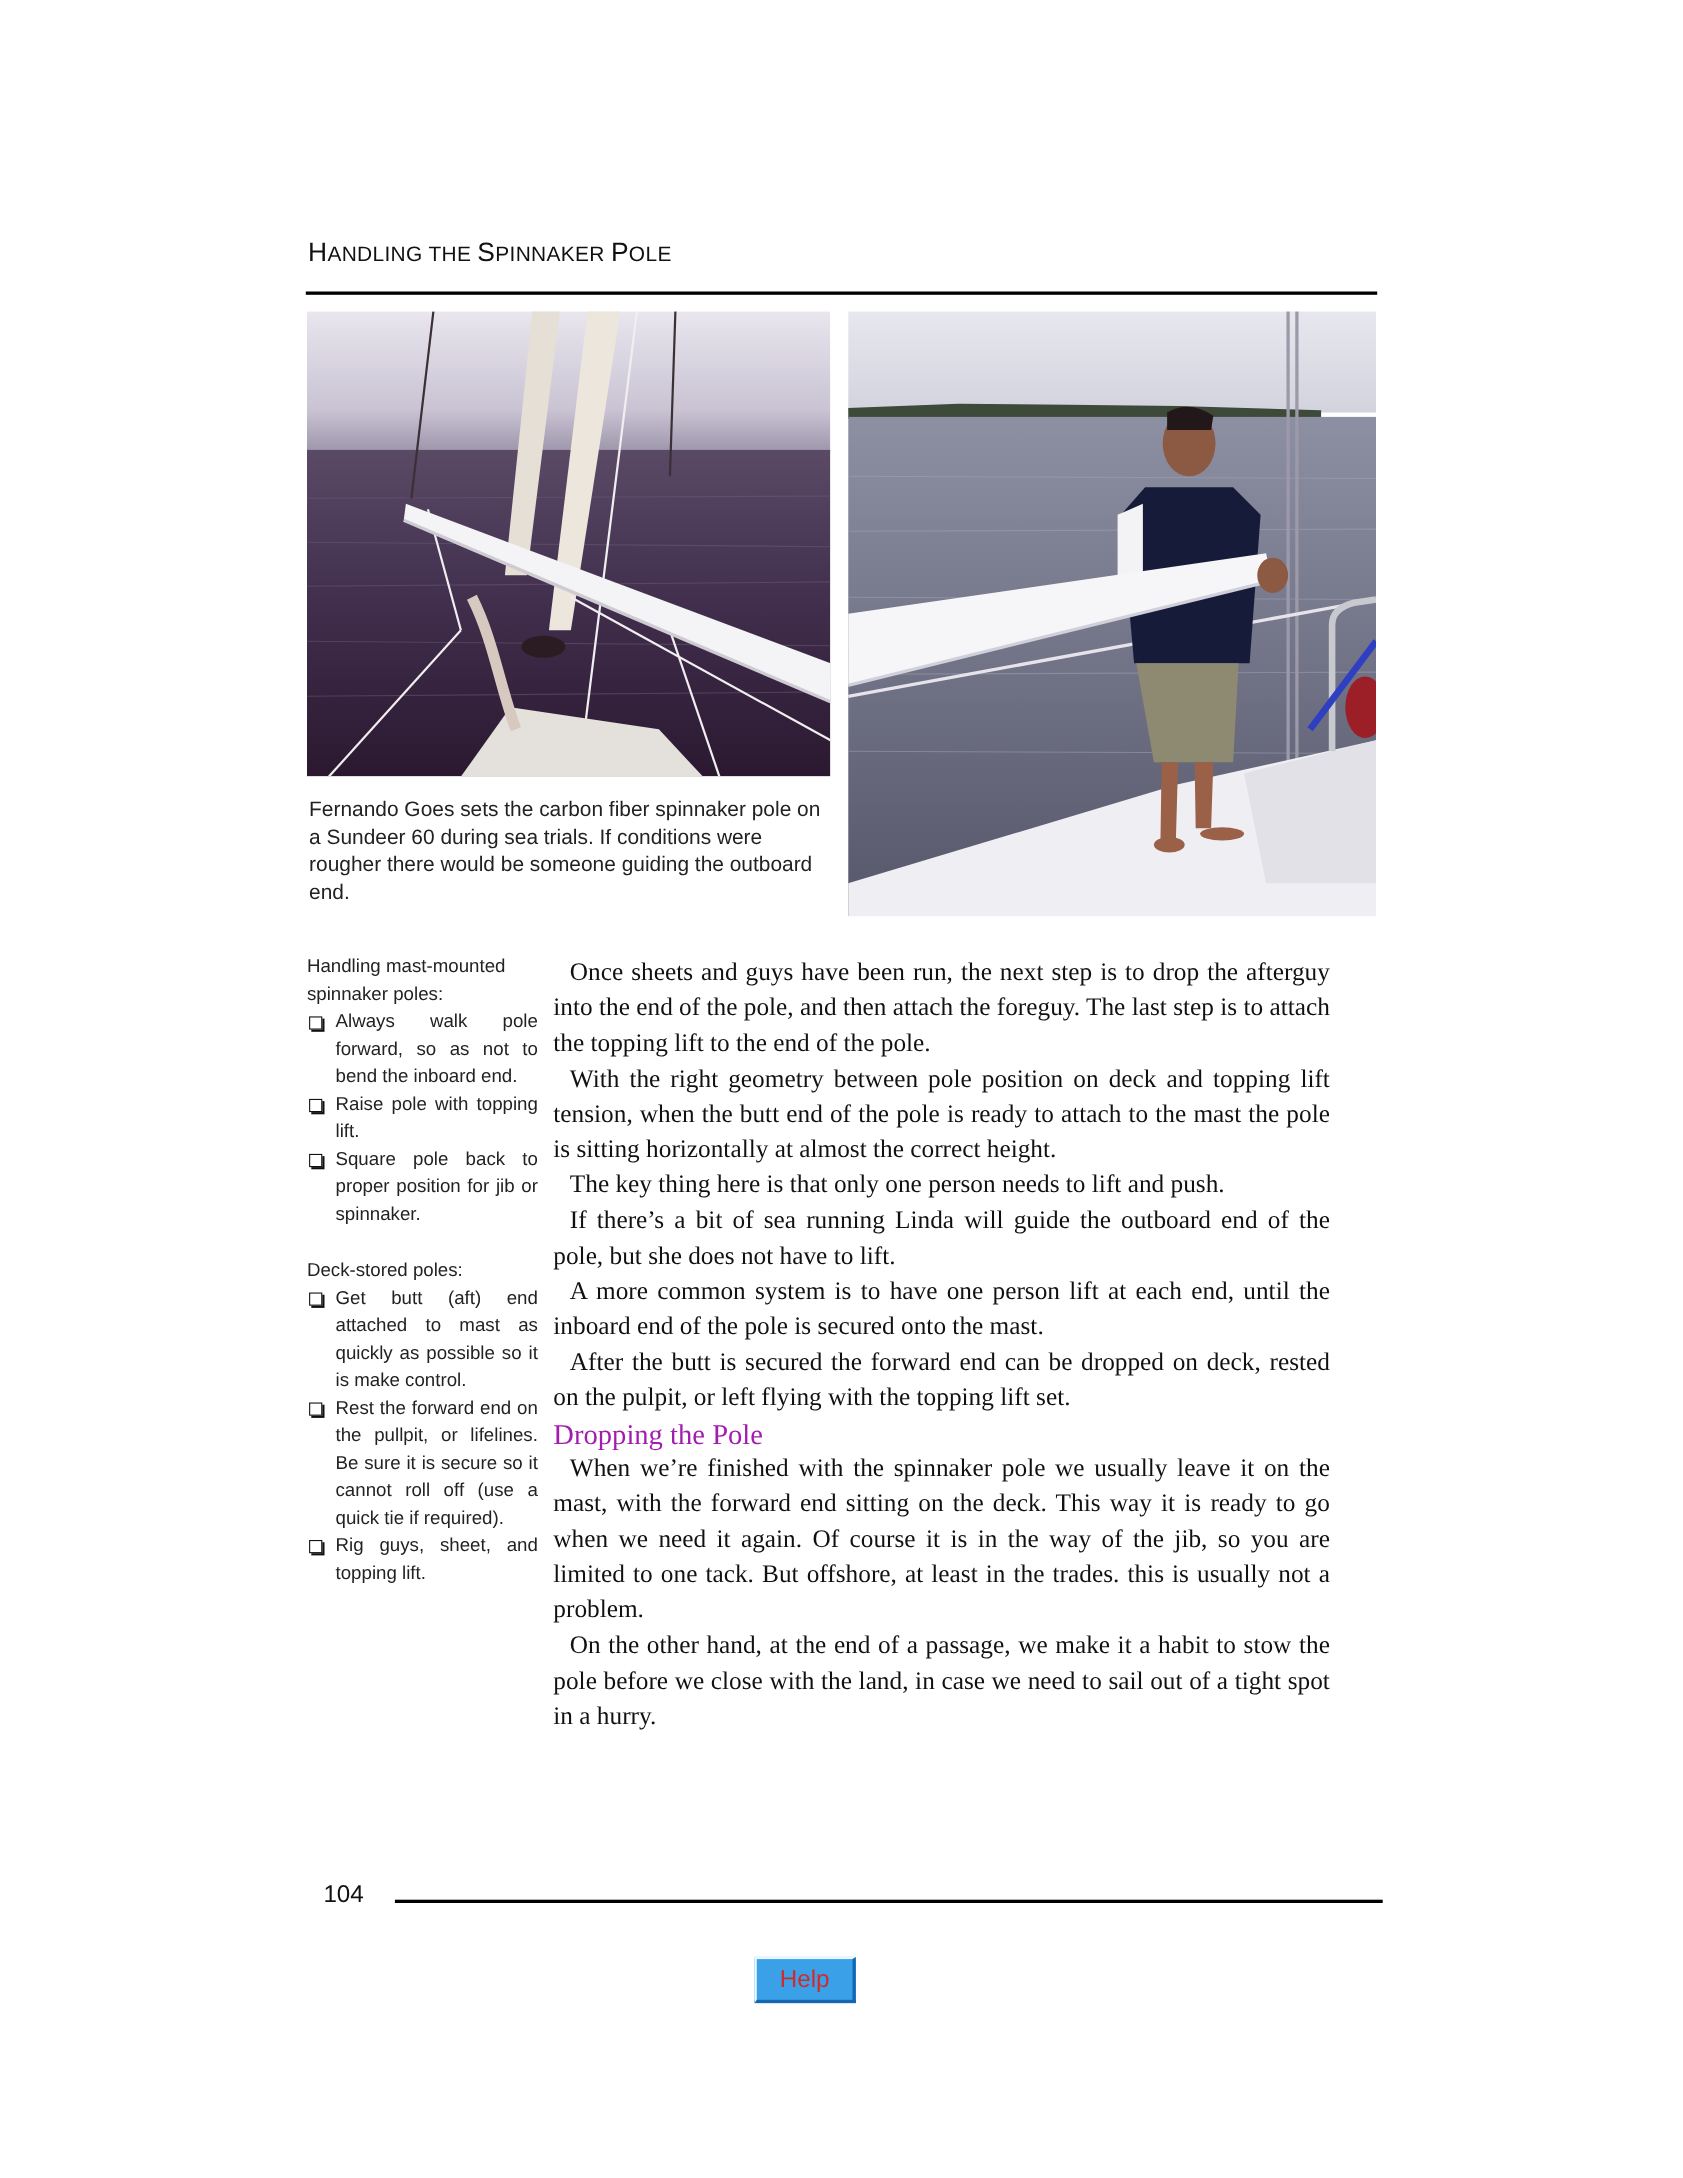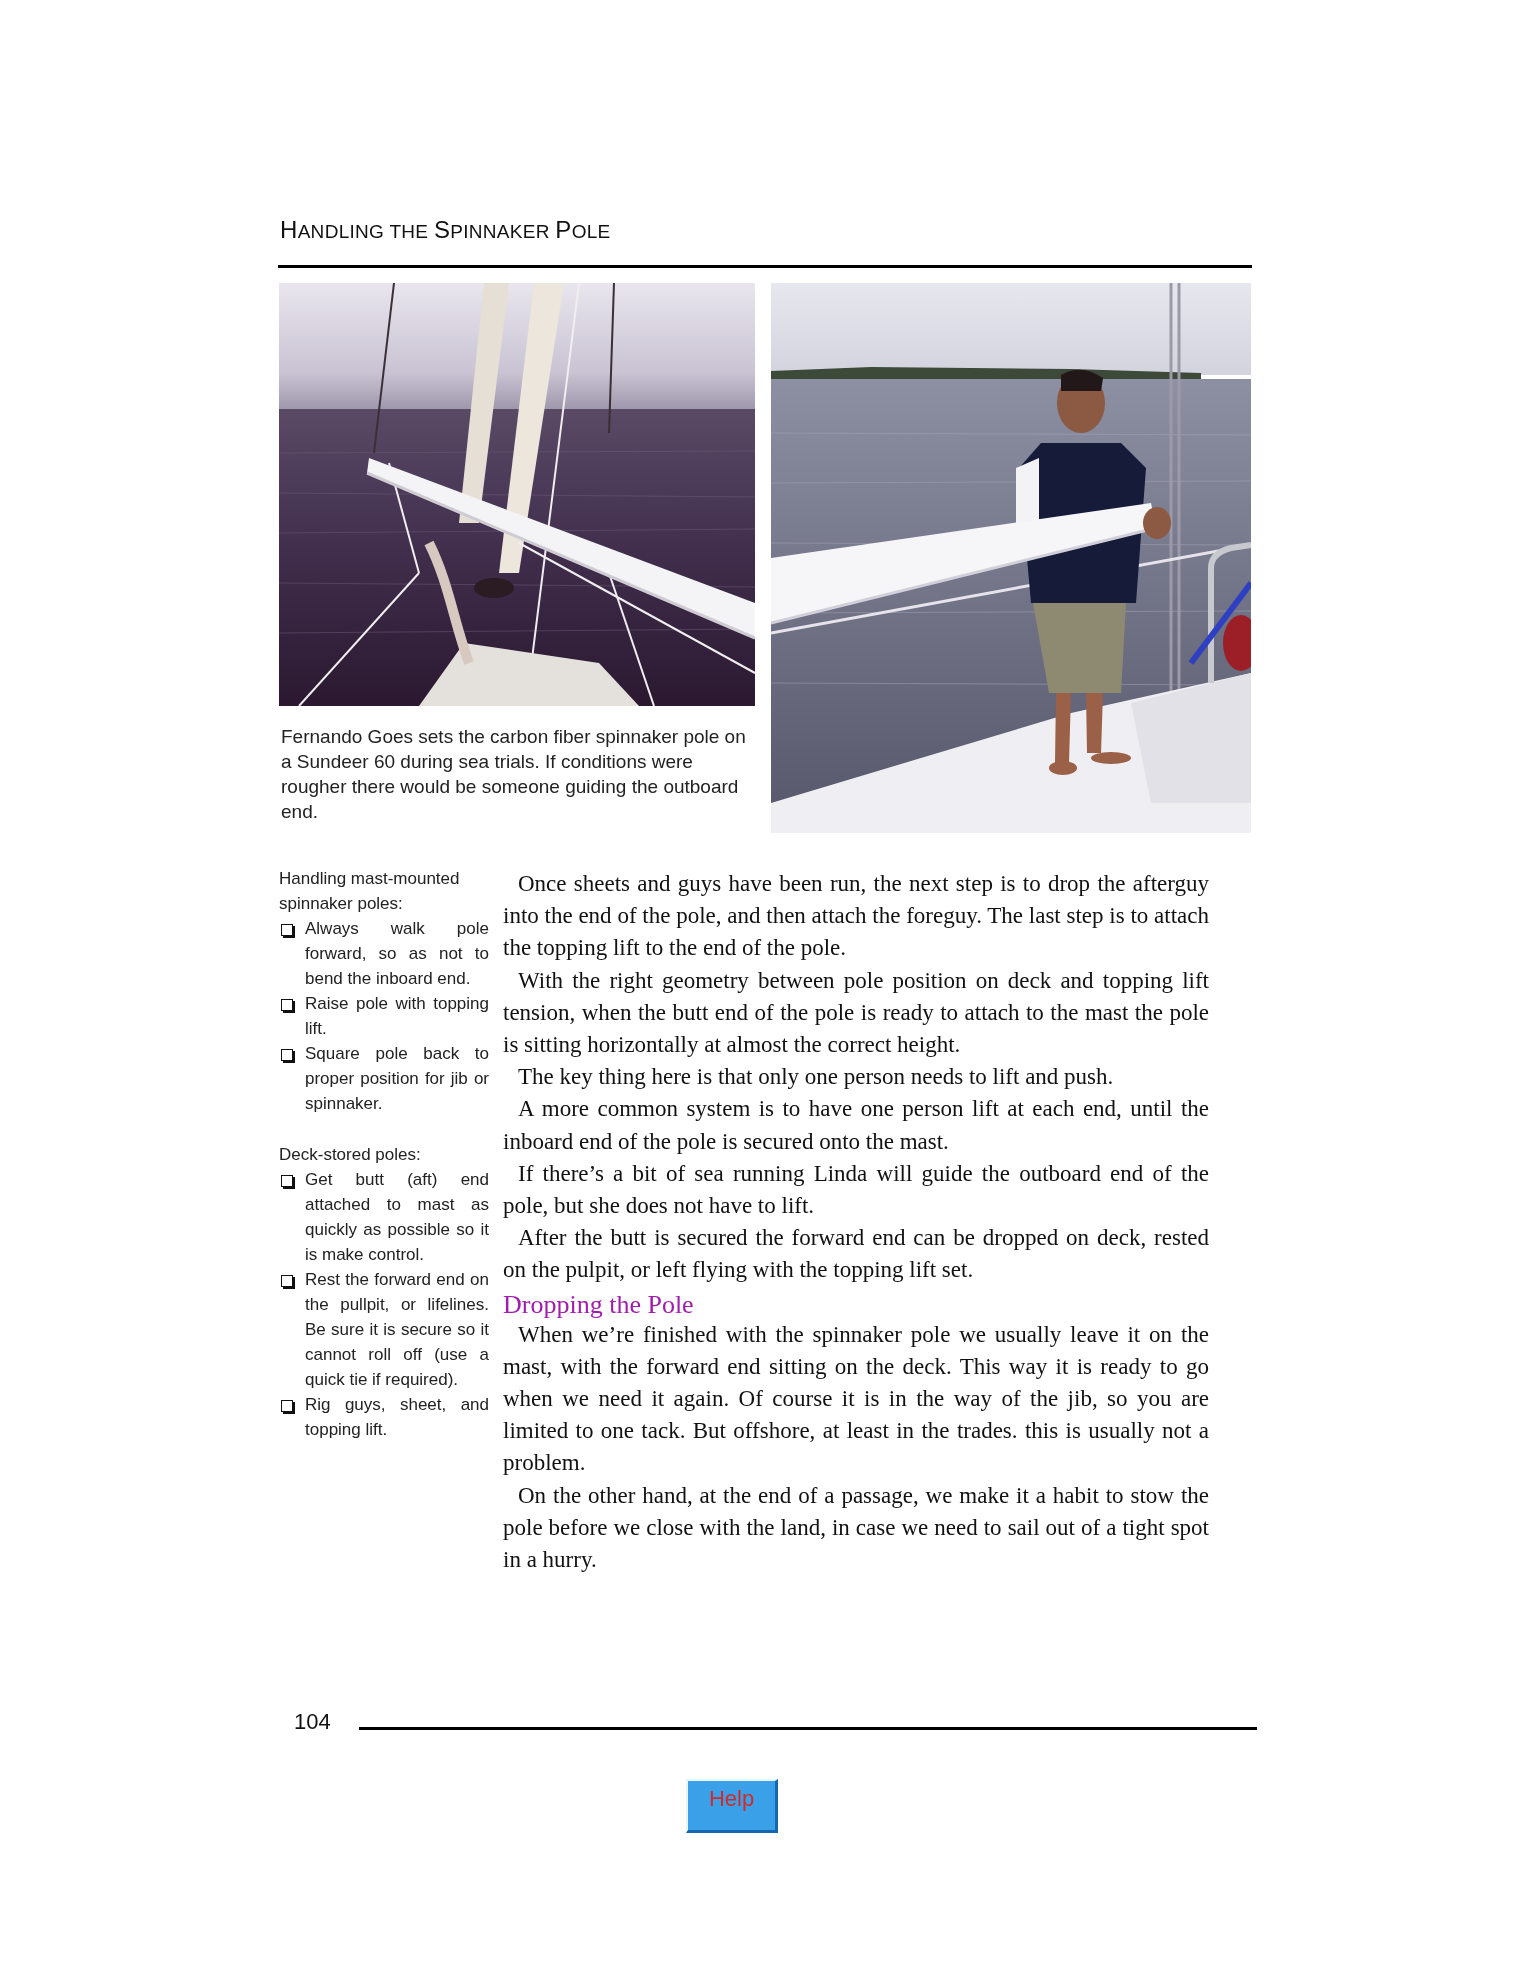--- a/index.html
+++ b/index.html
@@ -23,21 +23,21 @@
   .sidebar .box { position:absolute; left:2px; top:8px; width:10px; height:10px; border:1px solid #111; box-shadow:2px 2px 0 #111; background:#fff; }
   .sidebar .group2 { margin-top:26px; }
 
   .main { position:absolute; left:503px; top:868px; width:706px; font-family:"Liberation Serif", serif; font-size:23px; line-height:32.2px; color:#111; }
   .main p { margin:0; text-indent:15px; text-align:justify; }
   .main h2 { margin:2px 0 -2px 0; font-family:"Liberation Serif", serif; font-weight:normal; font-size:26px; line-height:32px; color:#a21caf; }
 
   .footer-num { position:absolute; left:294px; top:1709px; font-family:"Liberation Sans", sans-serif; font-size:22px; color:#111; }
   .rule-bottom { position:absolute; left:359px; top:1727px; width:898px; height:3px; background:#000; }
 
-  .help-btn { position:absolute; left:686px; top:1779px; width:92px; height:54px; box-sizing:border-box; background:#3aa0e8; border-top:2px solid #e8f6ff; border-left:2px solid #e8f6ff; border-right:3px solid #1467b0; border-bottom:3px solid #1467b0; font-family:"Liberation Sans", sans-serif; font-size:22px; color:#d22a2a; text-align:center; line-height:36px; cursor:pointer; }
+  .help-btn { position:absolute; left:686px; top:1779px; width:92px; height:42px; box-sizing:border-box; background:#3aa0e8; border-top:2px solid #e8f6ff; border-left:2px solid #e8f6ff; border-right:3px solid #1467b0; border-bottom:3px solid #1467b0; font-family:"Liberation Sans", sans-serif; font-size:22px; color:#d22a2a; text-align:center; line-height:36px; cursor:pointer; }
 </style>
 </head>
 <body>
 
 <div class="page-header">
   <span>H</span><span class="sc">ANDLING THE </span><span>S</span><span class="sc">PINNAKER </span><span>P</span><span class="sc">OLE</span>
 </div>
 <div class="rule-top"></div>
 
 <div class="photo" id="photo-left">
@@ -154,22 +154,22 @@
     <li><span class="box"></span><span>Get butt (aft) end attached to mast as quickly as possible so it is make control.</span></li>
     <li><span class="box"></span><span>Rest the forward end on the pullpit, or lifelines. Be sure it is secure so it cannot roll off (use a quick tie if required).</span></li>
     <li><span class="box"></span><span>Rig guys, sheet, and topping lift.</span></li>
   </ul>
 </div>
 
 <div class="main">
   <p>Once sheets and guys have been run, the next step is to drop the afterguy into the end of the pole, and then attach the foreguy. The last step is to attach the topping lift to the end of the pole.</p>
   <p>With the right geometry between pole position on deck and topping lift tension, when the butt end of the pole is ready to attach to the mast the pole is sitting horizontally at almost the correct height.</p>
   <p>The key thing here is that only one person needs to lift and push.</p>
+  <p>If there’s a bit of sea running Linda will guide the outboard end of the pole, but she does not have to lift.</p>
   <p>A more common system is to have one person lift at each end, until the inboard end of the pole is secured onto the mast.</p>
-  <p>If there’s a bit of sea running Linda will guide the outboard end of the pole, but she does not have to lift.</p>
   <p>After the butt is secured the forward end can be dropped on deck, rested on the pulpit, or left flying with the topping lift set.</p>
   <h2>Dropping the Pole</h2>
   <p>When we’re finished with the spinnaker pole we usually leave it on the mast, with the forward end sitting on the deck. This way it is ready to go when we need it again. Of course it is in the way of the jib, so you are limited to one tack. But offshore, at least in the trades. this is usually not a problem.</p>
   <p>On the other hand, at the end of a passage, we make it a habit to stow the pole before we close with the land, in case we need to sail out of a tight spot in a hurry.</p>
 </div>
 
 <div class="footer-num">104</div>
 <div class="rule-bottom"></div>
 
 <div class="help-btn">Help</div>

